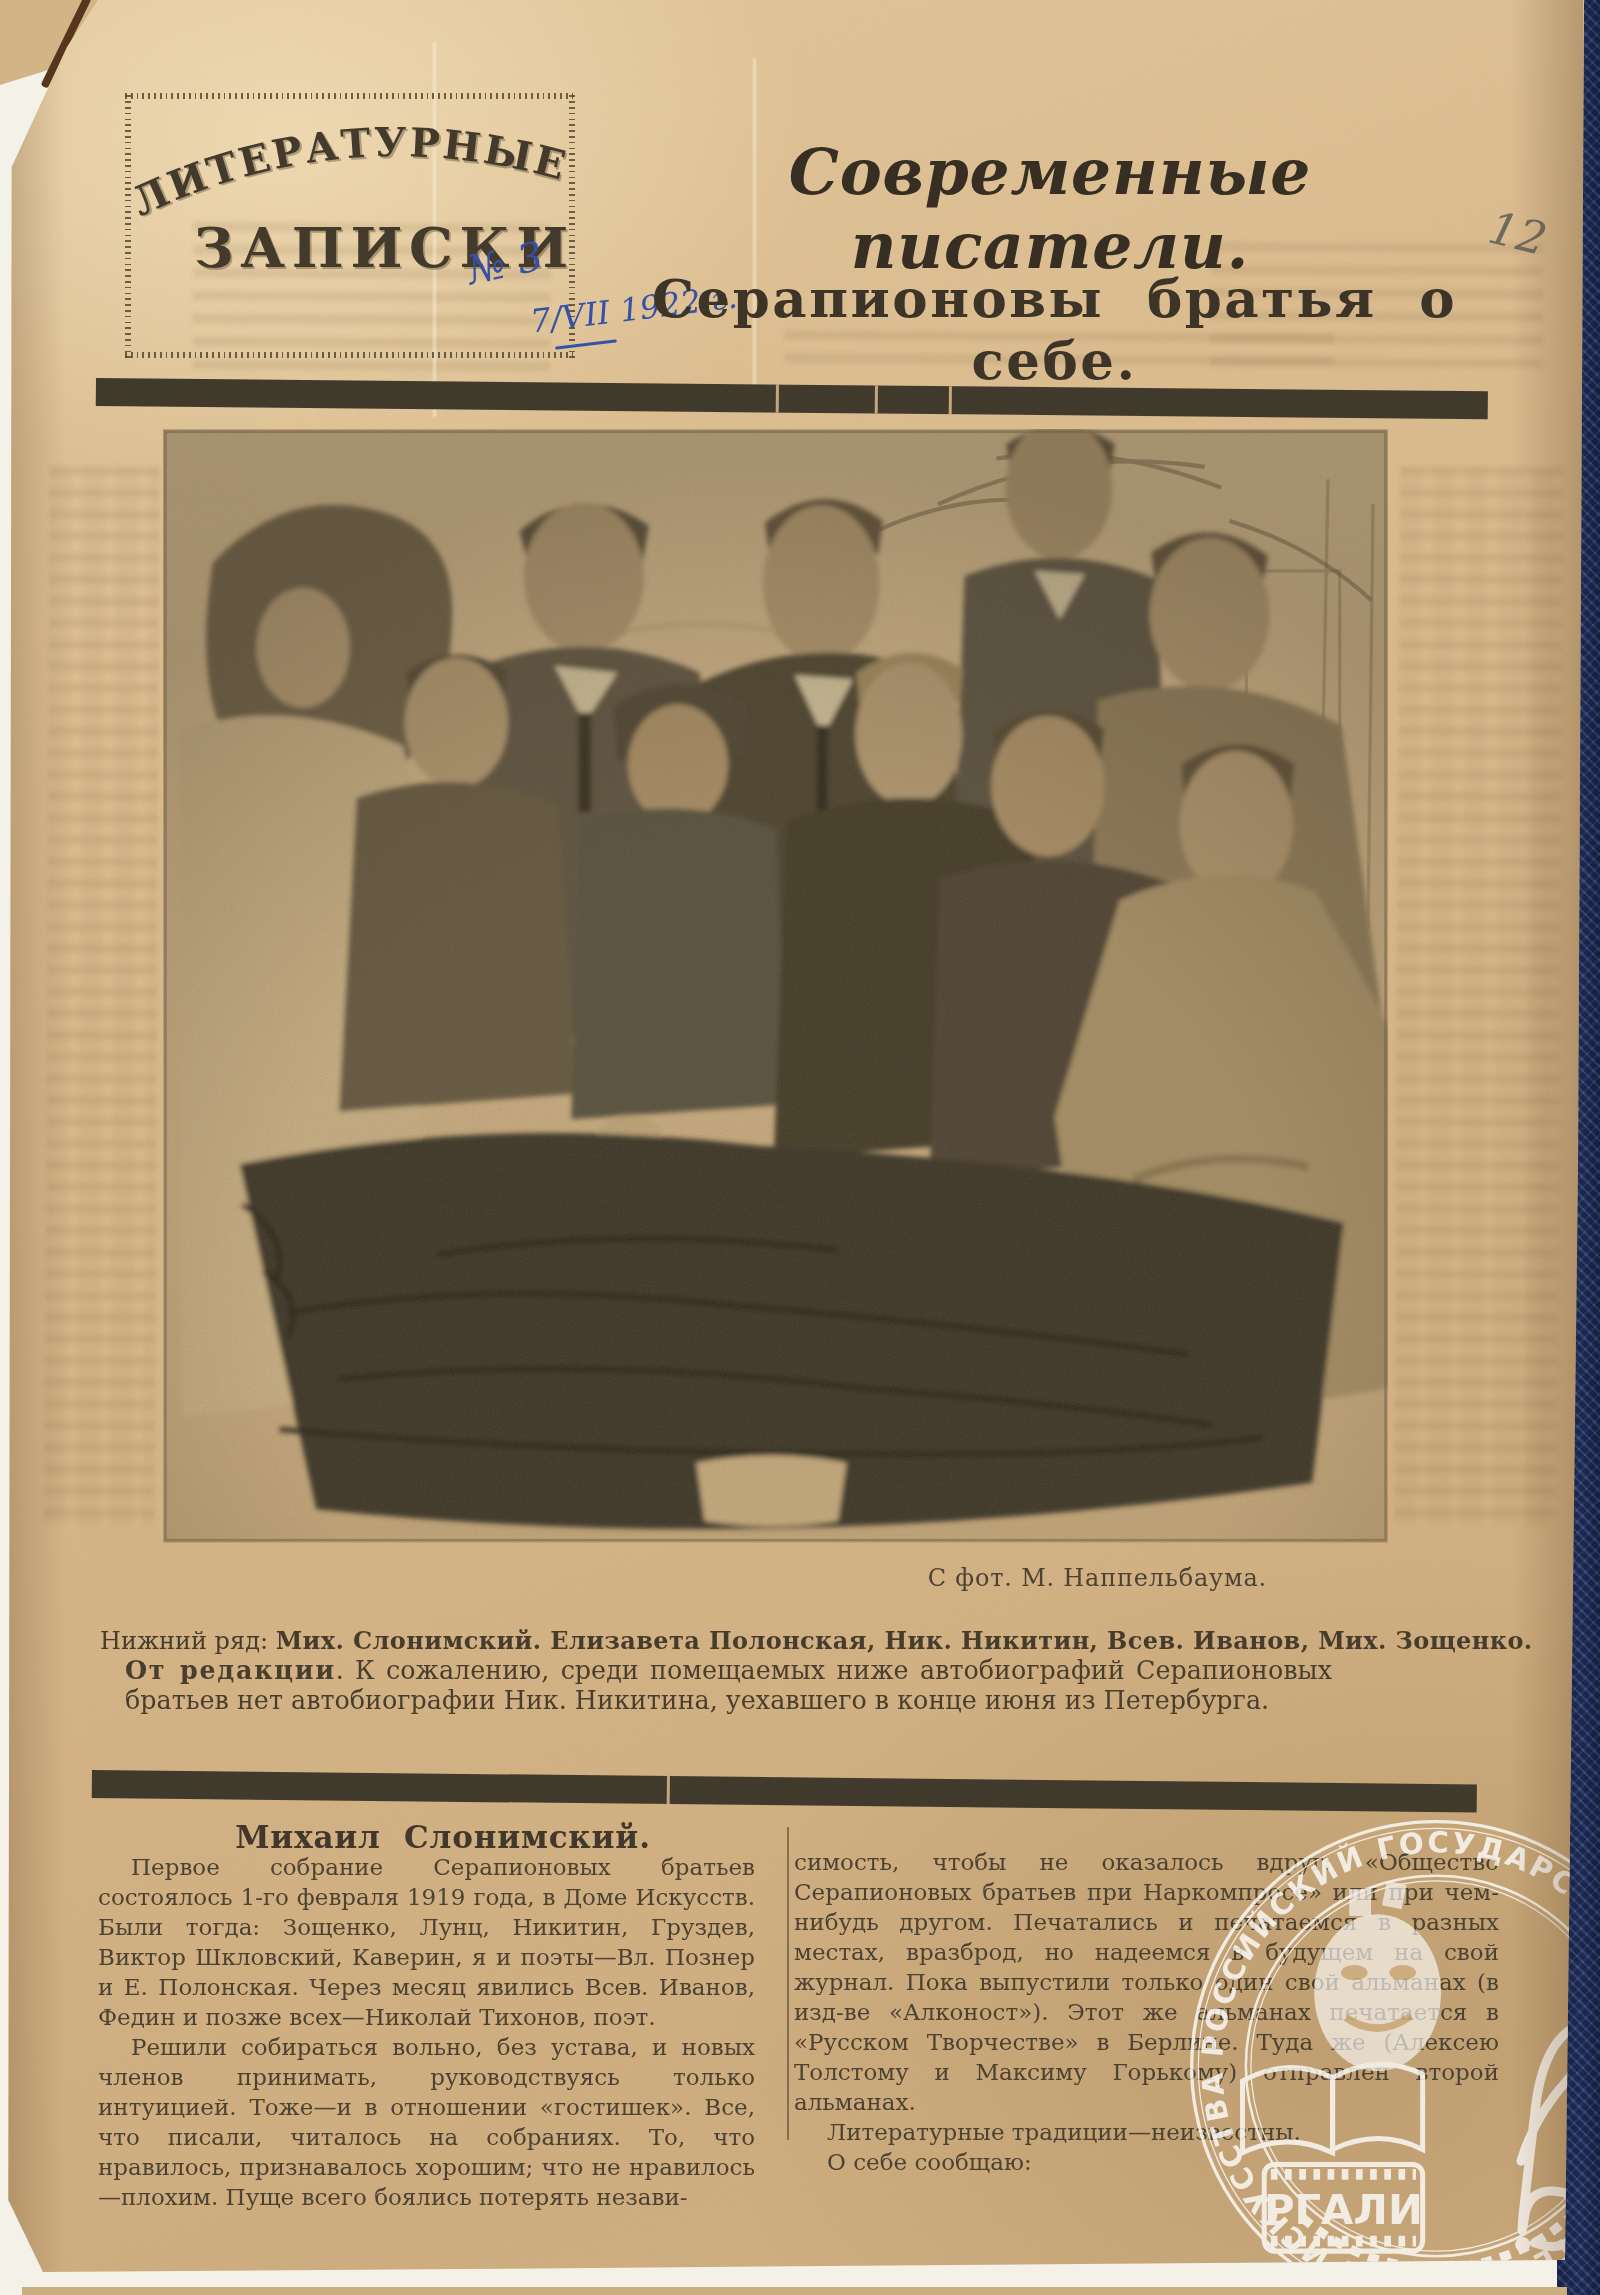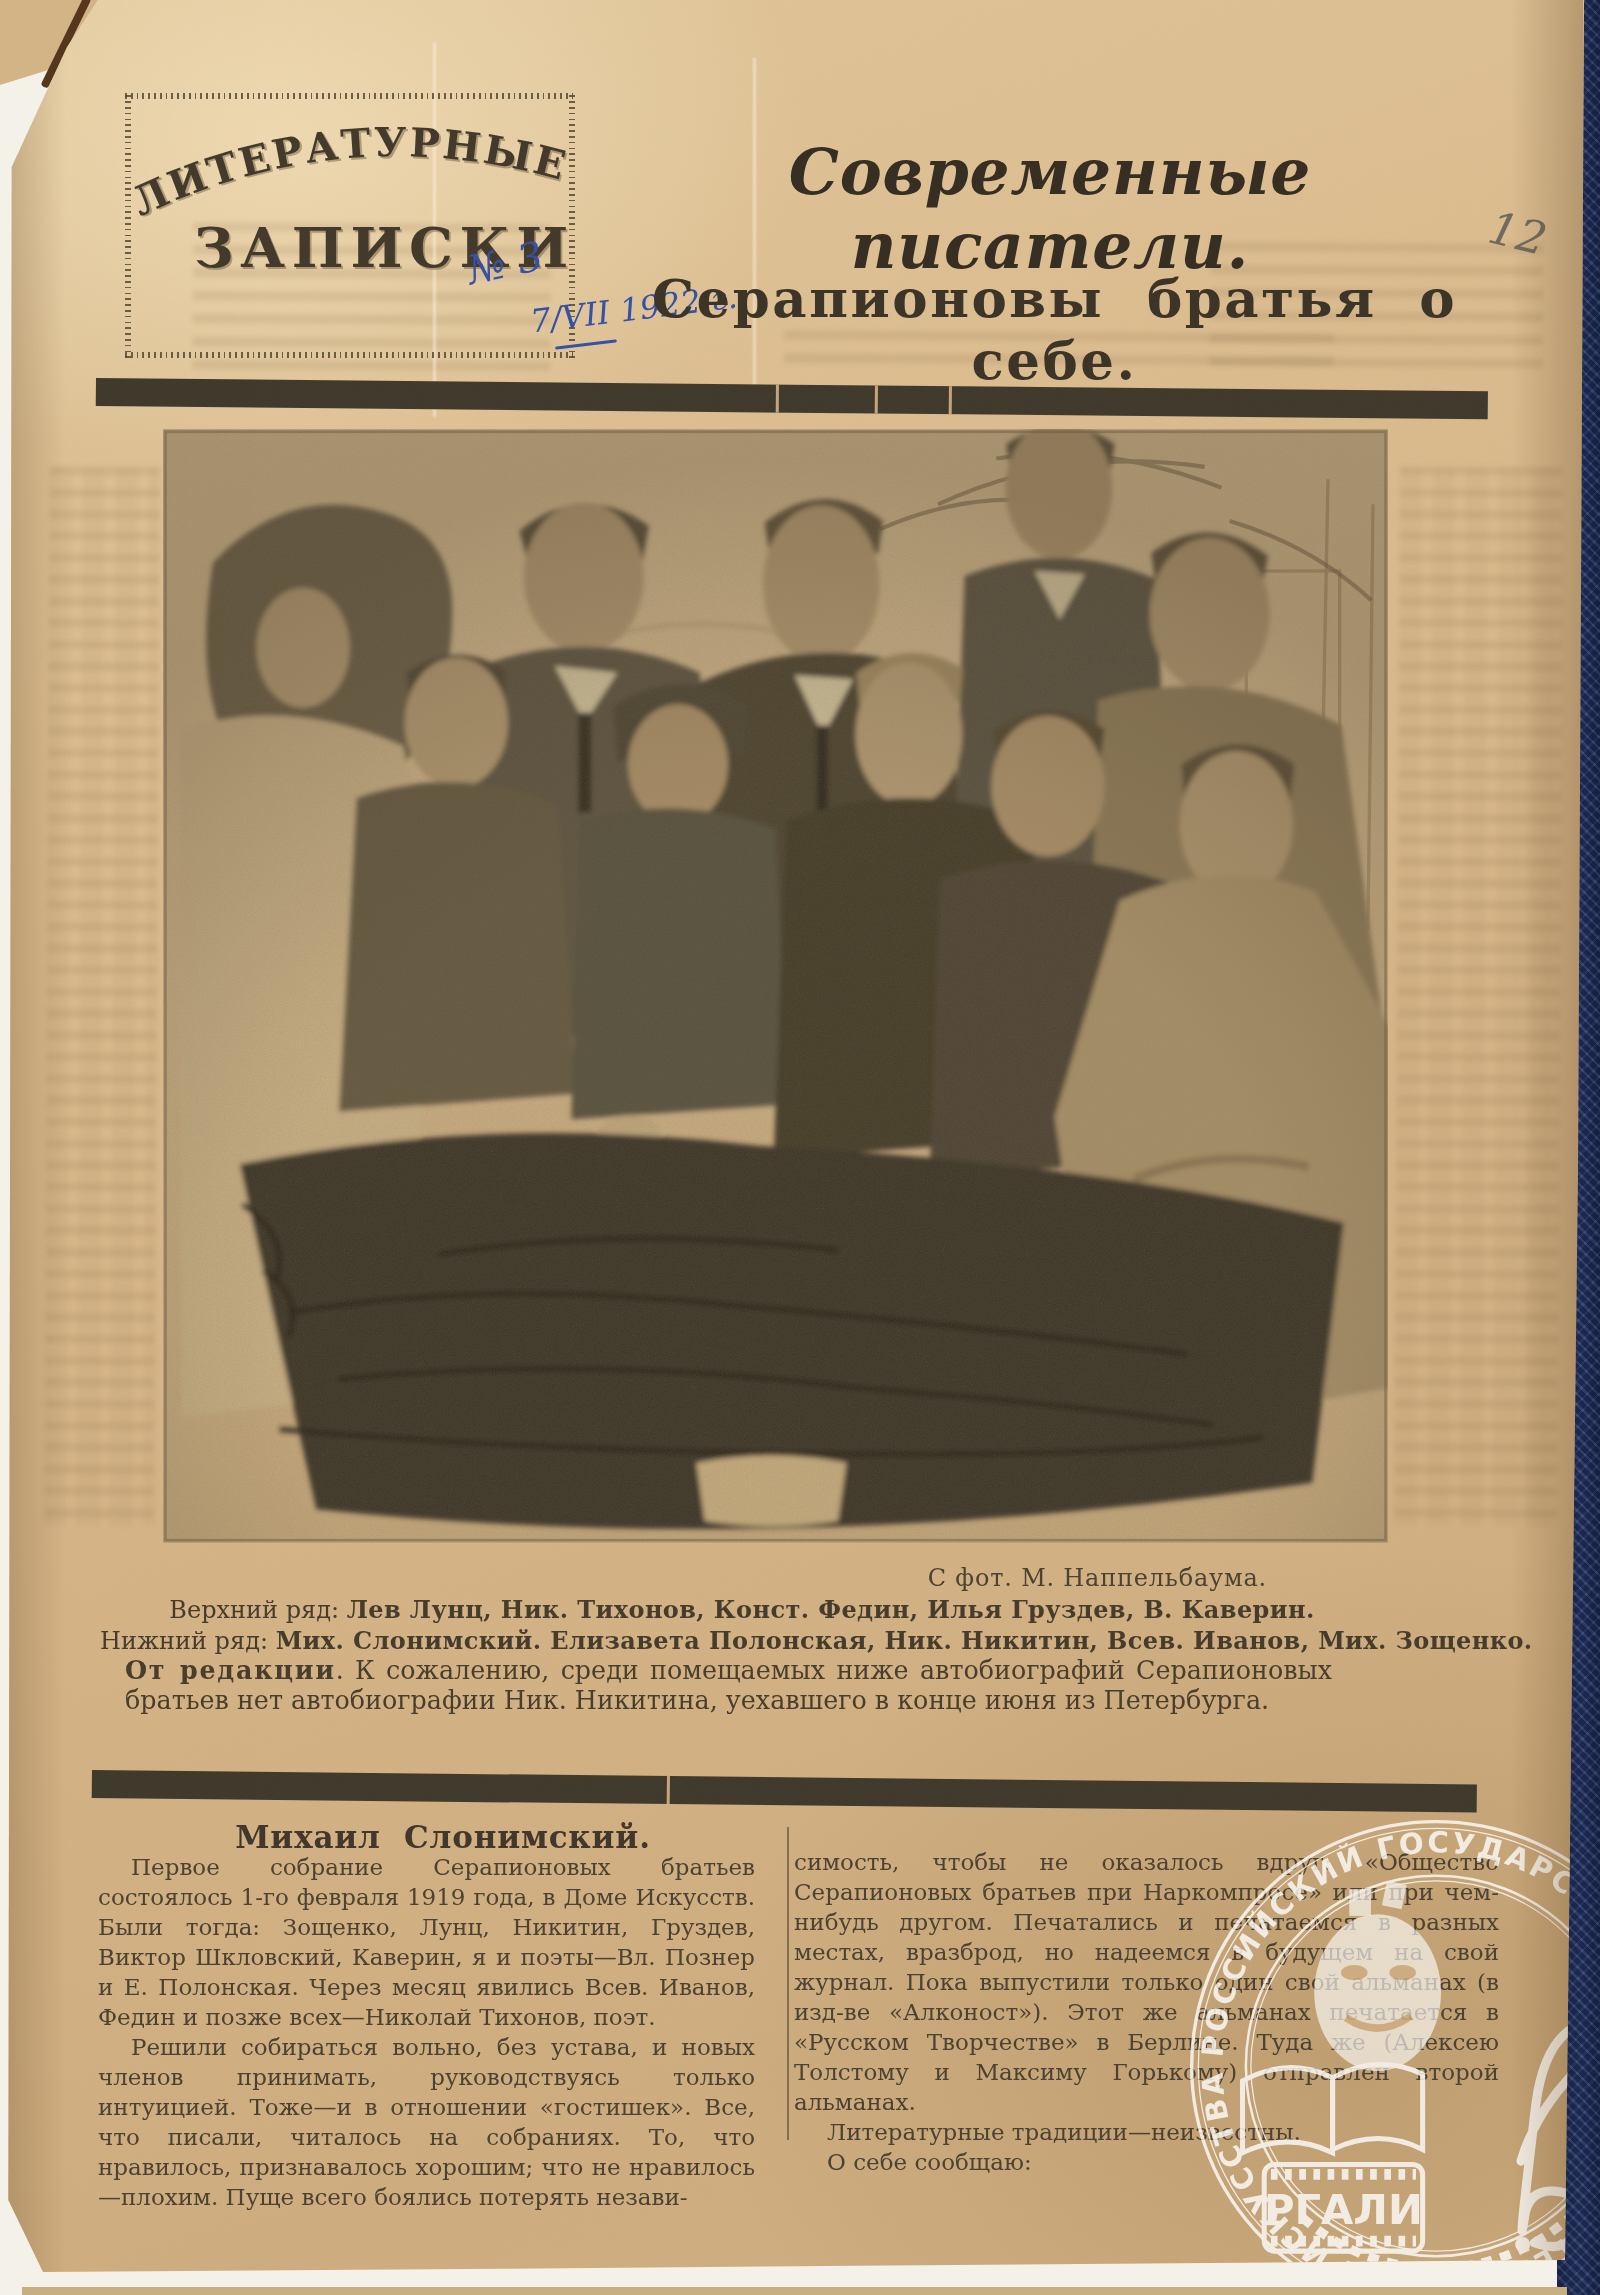--- a/index.html
+++ b/index.html
@@ -244,21 +244,20 @@
           </g>
           <path d="M640,1240 q90,-18 180,0 l-10,70 q-80,12 -160,0 z" fill="#c9ad80"></path>
         </g>
         <rect x="0" y="0" width="1470" height="1336" fill="url(#vig)"></rect>
         <rect x="0" y="0" width="1470" height="1336" filter="url(#grainF)" opacity=".5"></rect>
         <rect x="3" y="3" width="1464" height="1330" fill="none" stroke="#6b5a41" stroke-opacity=".5" stroke-width="3"></rect>
       </svg>
     </div>
 
     <div class="credit">С фот. М. Наппельбаума.</div>
-    <div class="cap cap1"><span>Верхний ряд:</span> <b>Лев Лунц, Ник. Тихонов, Конст. Федин, Илья Груздев, В. Каверин.</b></div>
     <div class="cap cap2"><span>Нижний ряд:</span> <b>Мих. Слонимский. Елизавета Полонская, Ник. Никитин, Всев. Иванов, Мих. Зощенко.</b></div>
 
     <div class="editorial"><span class="lead">От редакции</span><span>. К сожалению, среди помещаемых ниже автобиографий Серапионовых братьев нет автобиографии Ник. Никитина, уехавшего в конце июня из Петербурга.</span></div>
 
     <div class="bar bar2">
       <div class="slit" style="left:575px;"></div>
     </div>
 
     <div class="col col-left">
       <p class="col-heading">Михаил Слонимский.</p>

